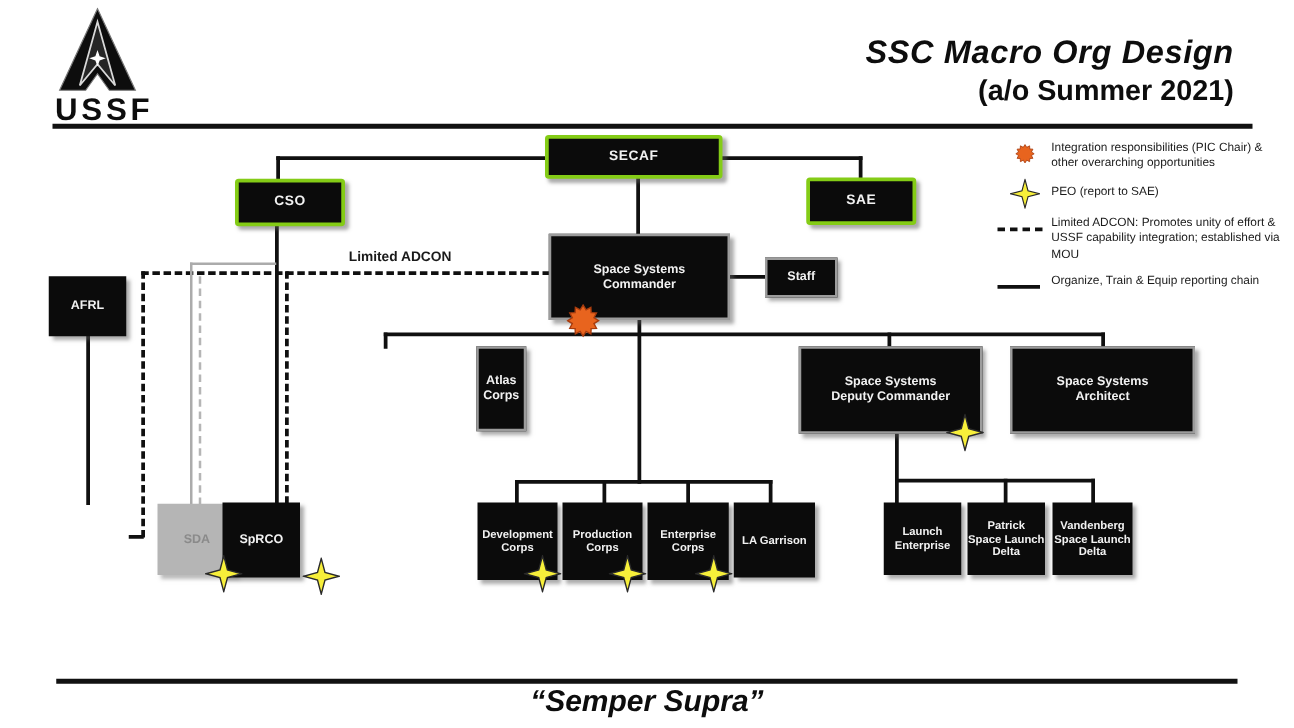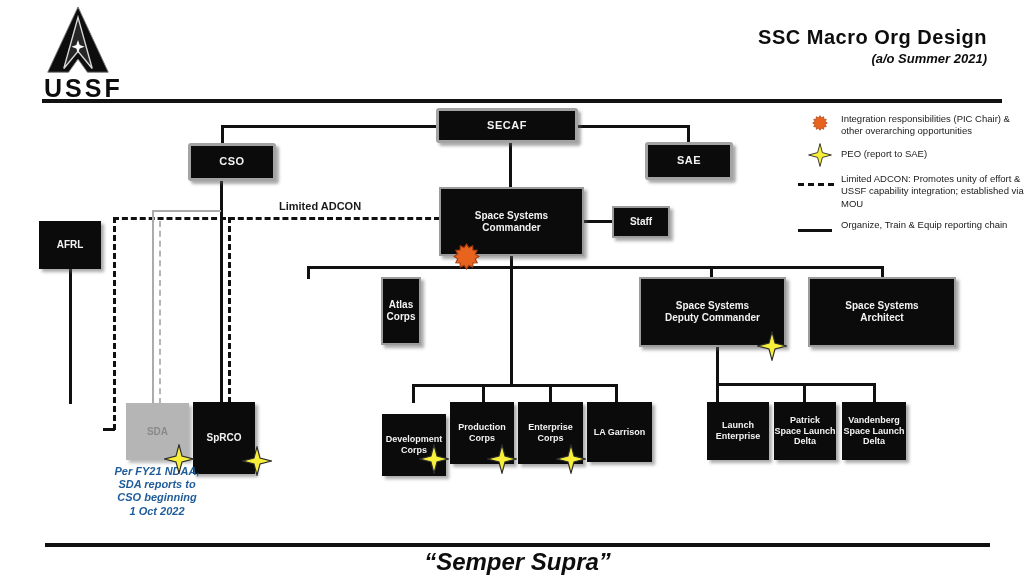--- a/index.html
+++ b/index.html
@@ -4,37 +4,37 @@
 <style>
   html,body{margin:0;padding:0;background:#fff;}
   #stage{position:relative;width:1035px;height:582px;background:#ffffff;overflow:hidden;
          font-family:"Liberation Sans","DejaVu Sans",sans-serif;}
   
   .node{position:absolute;display:flex;align-items:center;justify-content:center;
         background:#0b0b0b;color:#f2f2f2;font-weight:bold;text-align:center;
         box-sizing:border-box;z-index:3;font-size:10px;line-height:1.2;
         box-shadow:3px 3px 3px rgba(90,90,90,.5);}
   .node span{white-space:pre-line;}
-  .node.blue{border:3px solid #a3a3a3;border-radius:3px;font-size:11px;letter-spacing:.5px;}
+  .node.blue{border:3px solid #84cc16;border-radius:3px;font-size:11px;letter-spacing:.5px;}
   .node.grayb{border:2px solid #9c9c9c;}
   .node.sdabox{background:#b5b5b5;color:#8a8a8a;box-shadow:3px 3px 3px rgba(120,120,120,.5);}
   .node.small{font-size:9px;}
   
   .hl{position:absolute;height:3px;background:#101010;z-index:1;}
   .vl{position:absolute;width:3px;background:#101010;z-index:1;}
   .hd{position:absolute;height:0;border-top:3px dashed #101010;z-index:1;}
   .vd{position:absolute;width:0;border-left:3px dashed #101010;z-index:1;}
   .hl.gray{background:#ababab;height:2px;}
   .vl.gray{background:#ababab;width:2px;}
   .vd.gray{border-left:2px dashed #b5b5b5;}
   
   .rule{position:absolute;background:#111;z-index:2;}
   #title-block{position:absolute;top:26px;right:48px;text-align:right;z-index:2;color:#0d0d0d;}
-  #main-title{font-size:20px;font-weight:bold;letter-spacing:.5px;}
-  #sub-title{font-size:13px;font-weight:bold;font-style:italic;margin-top:2px;}
+  #main-title{font-size:26px;font-weight:bold;font-style:italic;letter-spacing:.5px;}
+  #sub-title{font-size:23px;font-weight:bold;margin-top:2px;}
   #ussf-label{position:absolute;left:44px;top:74px;font-size:25px;font-weight:bold;
               letter-spacing:3px;color:#0d0d0d;z-index:2;}
   #motto{position:absolute;left:0;top:548px;width:1035px;text-align:center;
          font-size:24px;font-weight:bold;font-style:italic;color:#0d0d0d;z-index:2;}
   
   .legend-row{position:absolute;z-index:2;color:#1a1a1a;font-size:9.5px;line-height:1.3;}
   .legend-text{position:absolute;left:43px;top:0;width:192px;}
   .legend-icon{position:absolute;left:14px;top:0;}
   
   #limited-adcon-label{position:absolute;left:279px;top:200px;font-size:11px;color:#1a1a1a;z-index:2;font-weight:bold;}
@@ -149,24 +149,24 @@
       <span>Space Systems
 Deputy Commander</span>
     </div>
   <div class="node grayb" style="left:808px;top:277px;width:148px;height:70px;">
       <span>Space Systems
 Architect</span>
     </div>
   <div class="node sdabox" style="left:126px;top:403px;width:63px;height:57px;text-align:right;">
       <span>SDA</span>
     </div>
-  <div class="node" style="left:193px;top:402px;width:62px;height:72px;">
+  <div class="node" style="left:178px;top:402px;width:62px;height:60px;">
       <span>SpRCO</span>
     </div>
-  <div class="node small" style="left:382px;top:402px;width:64px;height:62px;margin-top:12px;">
+  <div class="node small" style="left:382px;top:402px;width:64px;height:62px;">
       <span>Development
 Corps</span>
     </div>
   <div class="node small" style="left:450px;top:402px;width:64px;height:62px;">
       <span>Production
 Corps</span>
     </div>
   <div class="node small" style="left:518px;top:402px;width:65px;height:62px;">
       <span>Enterprise
 Corps</span>
@@ -220,21 +220,17 @@
         <polygon points="20,1 24,16 39,20 24,24 20,39 16,24 1,20 16,16" fill="#f7ef3a" stroke="#2a2a2a" stroke-width="1.5"></polygon>
       </svg>
   </span>
   <span class="icon-abs" style="left:757px;top:331px;">
     <svg width="30" height="30" viewBox="0 0 40 40">
         <polygon points="20,1 24,16 39,20 24,24 20,39 16,24 1,20 16,16" fill="#f7ef3a" stroke="#2a2a2a" stroke-width="1.5"></polygon>
       </svg>
   </span>
 
   <div id="limited-adcon-label">Limited ADCON</div>
-  <div id="sda-note">Per FY21 NDAA,
-SDA reports to
-CSO beginning
-1 Oct 2022</div>
 
   <div class="rule" style="left:45px;top:543px;width:945px;height:4px;"></div>
   <div id="motto">“Semper Supra”</div>
 
 </div>
 
 </body></html>

